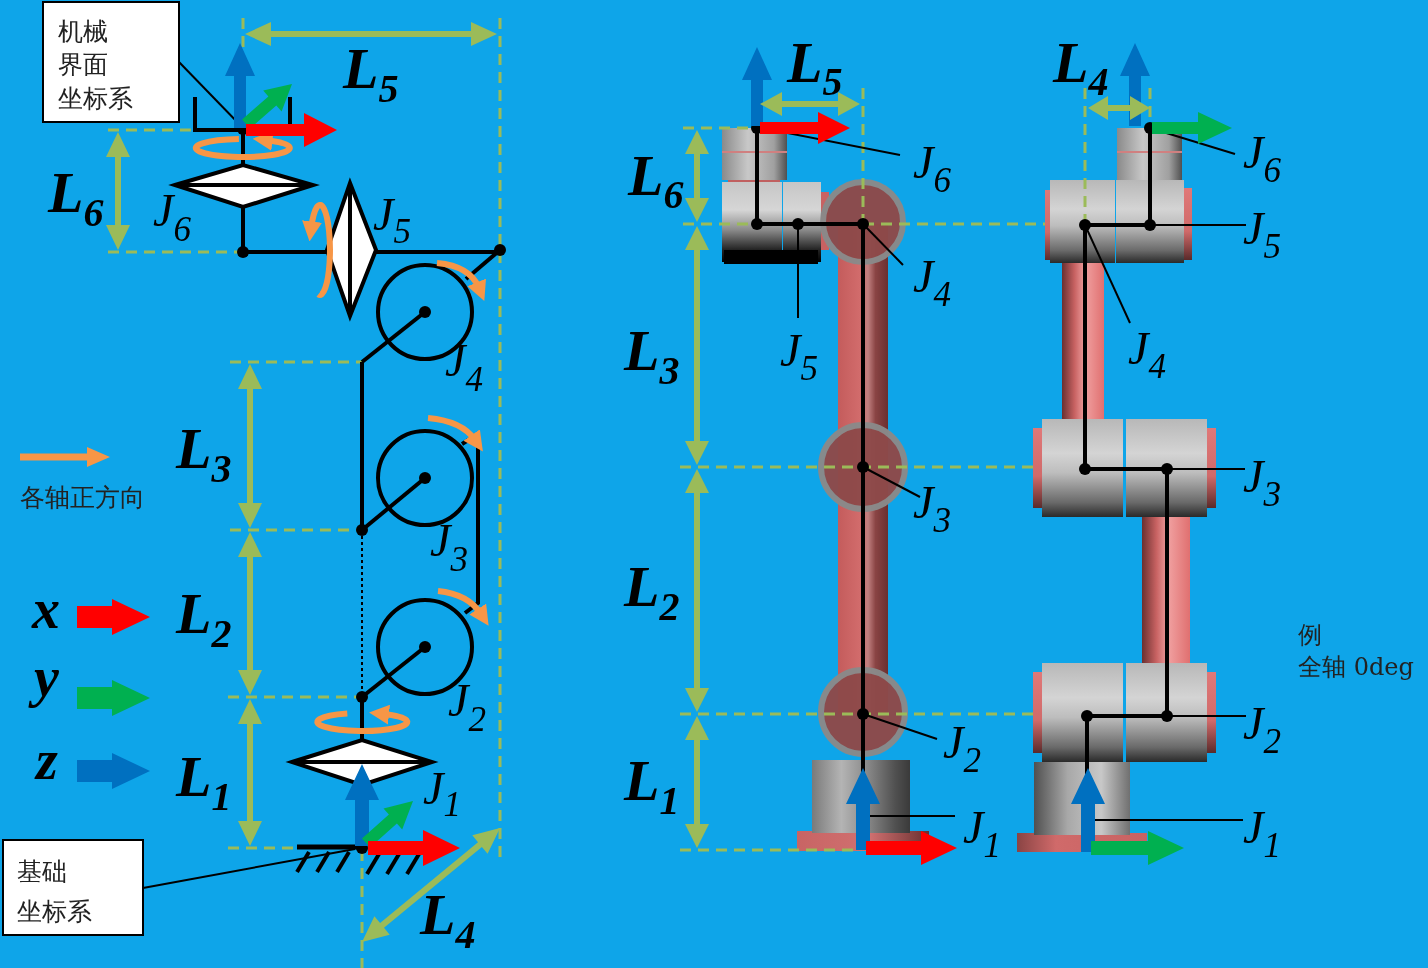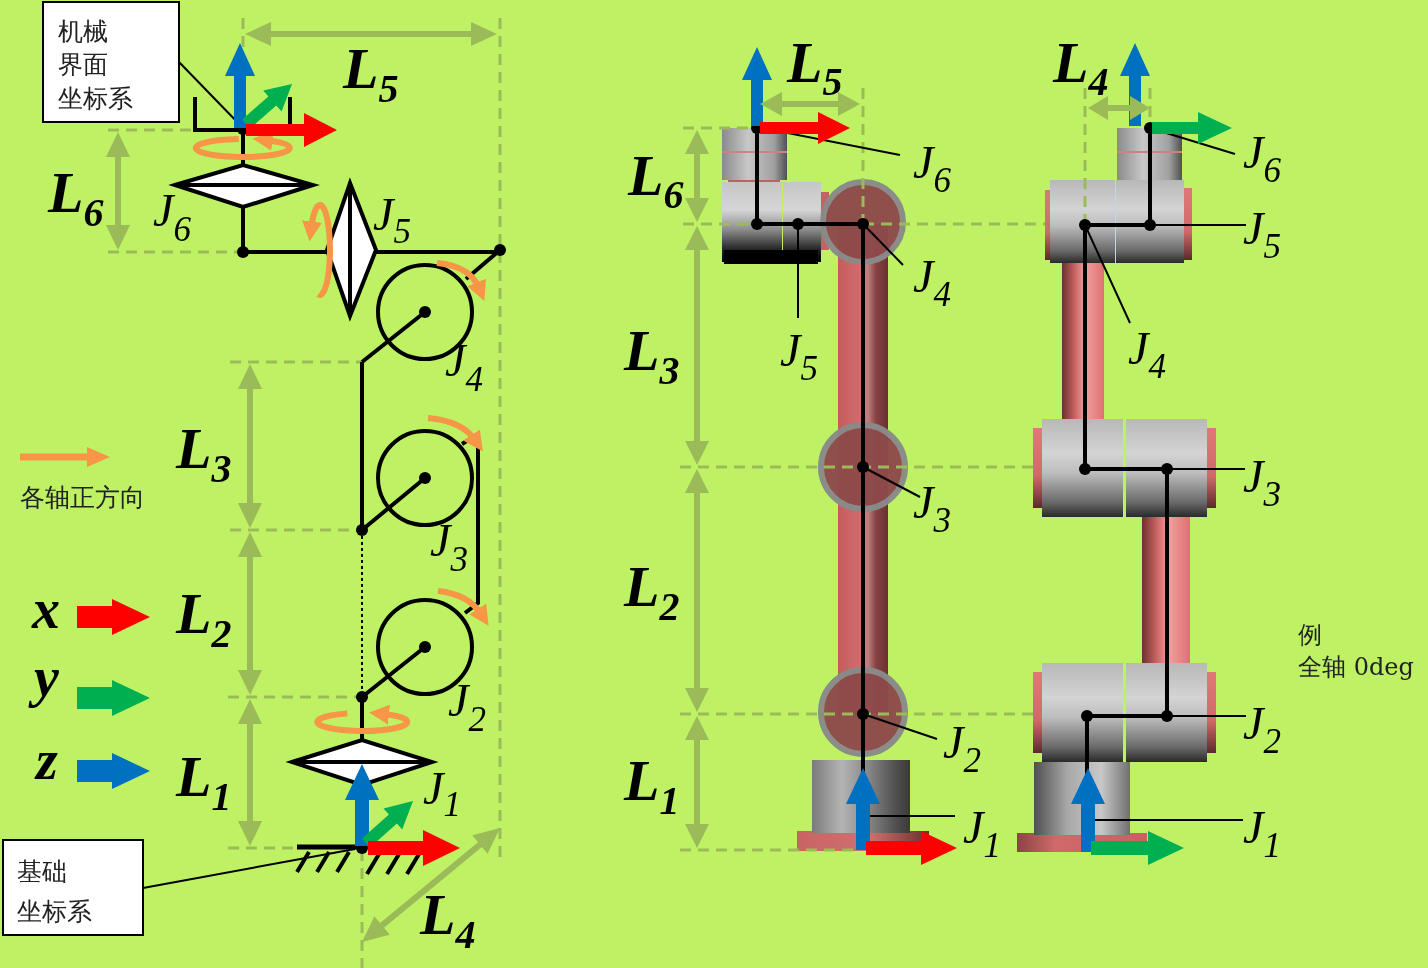--- a/index.html
+++ b/index.html
@@ -1,16 +1,16 @@
 <!DOCTYPE html>
 <html><head>
 <meta charset="utf-8">
 <style>
   html, body { margin: 0; padding: 0; background: #ffffff; }
-  #stage { width: 1428px; height: 968px; position: relative; overflow: hidden; background: #bef264; }
+  #stage { width: 1428px; height: 968px; position: relative; overflow: hidden; background: #0ea5e9; }
   svg { display: block; }
   .lab-L { font-family: "Liberation Serif", serif; font-weight: bold; font-style: italic; font-size: 58px; fill: #000; }
   .lab-L .sub { font-size: 40px; }
   .lab-J { font-family: "Liberation Serif", serif; font-style: italic; font-size: 46px; fill: #000; }
   .lab-J .sub { font-size: 35px; }
   .axis-letter { font-family: "Liberation Serif", serif; font-weight: bold; font-style: italic; font-size: 56px; fill: #000; }
   .cjk { font-family: "DejaVu Serif", serif; font-size: 25px; fill: #222; }
   .note { font-family: "DejaVu Serif", serif; font-size: 24px; fill: #222; }
   .dash { stroke: #9BBB59; stroke-width: 3; stroke-dasharray: 11 7; fill: none; }
   .dotted { stroke: #000; stroke-width: 2; stroke-dasharray: 3 3; fill: none; }

